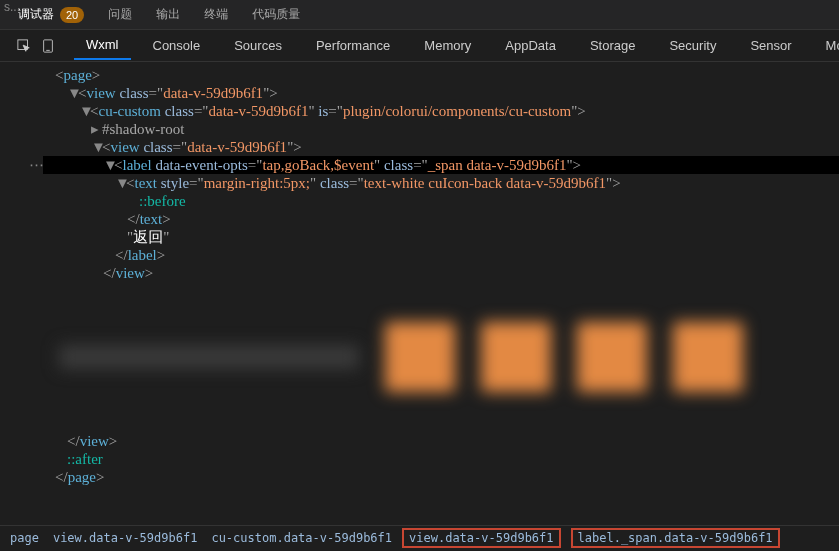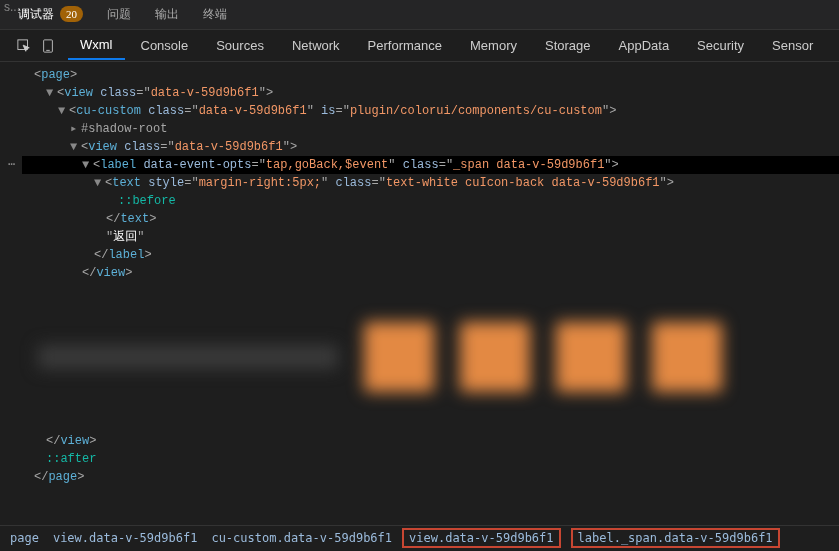--- a/index.html
+++ b/index.html
@@ -18,41 +18,40 @@
     height: 30px;
     background: #252526;
     border-bottom: 1px solid #333;
     padding-left: 6px;
   }
   .top-tab {
     padding: 6px 12px;
     color: #aaaaaa;
     cursor: pointer;
     display: flex;
-    align-items: flex-start;
+    align-items: flex-end;
     gap: 6px;
-    font-family: Liberation Serif, serif;
   }
   .top-tab.active { color: #ffffff; }
   .badge {
     background: #a16207;
     color: #fff;
     border-radius: 9px;
     padding: 0 6px;
     font-size: 11px;
     line-height: 16px;
   }
   .sub-tabs {
     display: flex;
     align-items: center;
     height: 32px;
     background: #1e1e1e;
     border-bottom: 1px solid #333;
     padding-left: 8px;
-    gap: 4px;
+    gap: 10px;
   }
   .sub-tab {
     padding: 6px 12px;
     color: #cccccc;
     cursor: pointer;
     font-size: 13px;
   }
   .sub-tab.active {
     color: #ffffff;
     border-bottom: 2px solid #0e7aeb;
@@ -66,25 +65,26 @@
   .icon-btn {
     color: #aaa;
     cursor: pointer;
     width: 16px;
     height: 16px;
     display: inline-flex;
     align-items: center;
     justify-content: center;
   }
   .tree {
-    font-family: Liberation Mono, monospace;
-    font-size: 12px;
+    font-family: Liberation Serif, serif;
+    font-size: 15px;
     line-height: 18px;
     padding: 4px 0 4px 8px;
     height: 463px;
+    margin-left: 21px;
   }
   .tree .row {
     white-space: pre;
     display: flex;
   }
   .tree .gutter { width: 14px; flex-shrink: 0; color: #888; }
   .tree .content { flex: 1; }
   .tree .row.selected .content { background: #000000; }
   .tree .arrow { color: #888; display:inline-block; width:11px; }
   .indent { display:inline-block; }
@@ -129,45 +129,45 @@
 
 <div class="top-tabs">
   <span class="small-s">s...</span>
   <div class="top-tab active">
     <span>调试器</span>
     <span class="badge">20</span>
   </div>
   <div class="top-tab">问题</div>
   <div class="top-tab">输出</div>
   <div class="top-tab">终端</div>
+  <div class="top-tab">代码质量</div>
 </div>
 
 <div class="sub-tabs">
   <div class="sub-icons">
     <span class="icon-btn">
       <svg width="14" height="14" viewBox="0 0 16 16" fill="none" stroke="#ccc" stroke-width="1">
           <rect x="1" y="1" width="11" height="11"></rect>
           <path d="M7 7 L14 10 L11 11 L10 14 Z" fill="#ccc"></path>
         </svg>
     </span>
     <span class="icon-btn">
       <svg width="14" height="14" viewBox="0 0 16 16" fill="none" stroke="#ccc" stroke-width="1">
           <rect x="3" y="1" width="10" height="14" rx="1"></rect>
           <line x1="6" y1="13" x2="10" y2="13"></line>
         </svg>
     </span>
   </div>
   <div class="sub-tab active">Wxml</div>
   <div class="sub-tab">Console</div>
   <div class="sub-tab">Sources</div>
-  <div class="sub-tab">Network</div>
   <div class="sub-tab">Performance</div>
   <div class="sub-tab">Memory</div>
+  <div class="sub-tab">AppData</div>
   <div class="sub-tab">Storage</div>
-  <div class="sub-tab">AppData</div>
   <div class="sub-tab">Security</div>
   <div class="sub-tab">Sensor</div>
   <div class="sub-tab">Mock</div>
 
 </div>
 
 <div class="tree">
   <div class="row"><span class="gutter"></span><span class="content"><span class="indent i0"></span><span class="punc">&lt;</span><span class="tag">page</span><span class="punc">&gt;</span></span></div>
   <div class="row"><span class="gutter"></span><span class="content"><span class="indent i1"></span><span class="arrow">▼</span><span class="punc">&lt;</span><span class="tag">view</span> <span class="attr-n">class</span><span class="punc">="</span><span class="attr-v">data-v-59d9b6f1</span><span class="punc">"</span><span class="punc">&gt;</span></span></div>
   <div class="row"><span class="gutter"></span><span class="content"><span class="indent i2"></span><span class="arrow">▼</span><span class="punc">&lt;</span><span class="tag">cu-custom</span> <span class="attr-n">class</span><span class="punc">="</span><span class="attr-v">data-v-59d9b6f1</span><span class="punc">"</span> <span class="attr-n">is</span><span class="punc">="</span><span class="attr-v">plugin/colorui/components/cu-custom</span><span class="punc">"</span><span class="punc">&gt;</span></span></div>

